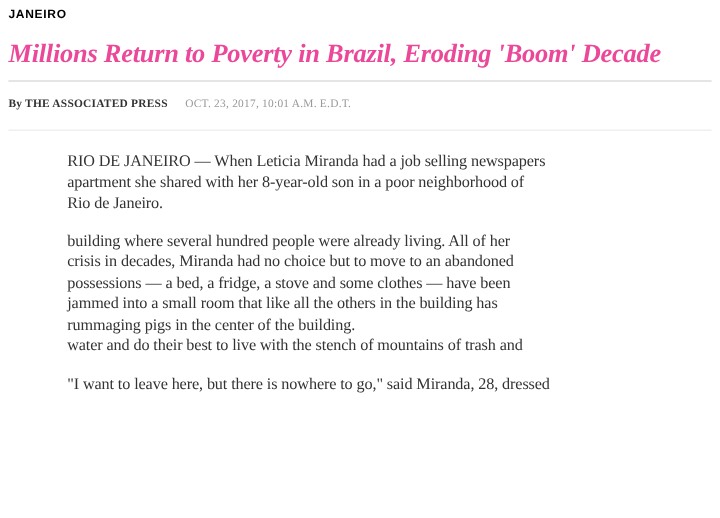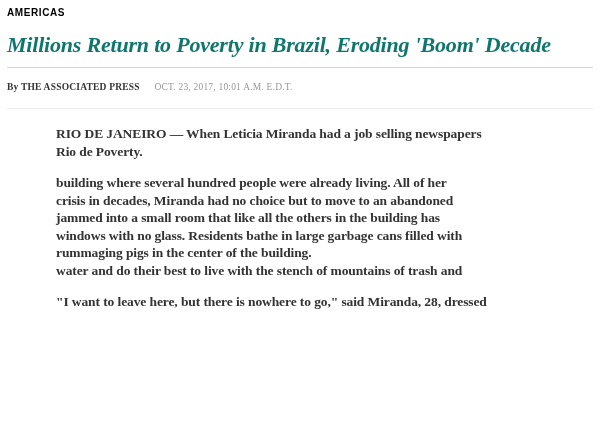--- a/index.html
+++ b/index.html
@@ -26,21 +26,21 @@
   }
   .headline {
     margin: 13px 0 0 0;
     font-family: "Liberation Serif", serif;
     font-weight: bold;
     font-style: italic;
     font-size: 22px;
     line-height: 28px;
     letter-spacing: -0.2px;
     white-space: nowrap;
-    color: #0f766e;
+    color: #ec4899;
   }
   .rule {
     border: 0;
     height: 1px;
     margin: 0;
     width: 100%;
   }
   .rule-dark {
     background: #d4d4d4;
     margin-top: 8px;
@@ -65,55 +65,55 @@
   }
   .article-body {
     margin: 16px 0 0 49px;
     font-size: 13.5px;
     line-height: 17.5px;
     letter-spacing: -0.1px;
     color: #333333;
   }
   .paragraph {
     margin: 0 0 14px 0;
-    font-weight: bold;
   }
   .line {
     display: block;
     white-space: nowrap;
   }
 </style>
 </head>
 <body>
 
 <div class="page">
 
-  <div class="kicker">AMERICAS</div>
+  <div class="kicker">JANEIRO</div>
 
   <h1 class="headline">Millions Return to Poverty in Brazil, Eroding 'Boom' Decade</h1>
 
   <hr class="rule rule-dark">
 
   <div class="byline-row">
     <span class="byline">By THE ASSOCIATED PRESS</span>
     <span class="dateline">OCT. 23, 2017, 10:01 A.M. E.D.T.</span>
   </div>
 
   <hr class="rule rule-light">
 
   <div class="article-body">
       <p class="paragraph">
         <span class="line">RIO DE JANEIRO — When Leticia Miranda had a job selling newspapers</span>
-        <span class="line">Rio de Poverty.</span>
+        <span class="line">apartment she shared with her 8-year-old son in a poor neighborhood of</span>
+        <span class="line">Rio de Janeiro.</span>
       </p>
       <p class="paragraph">
         <span class="line">building where several hundred people were already living. All of her</span>
         <span class="line">crisis in decades, Miranda had no choice but to move to an abandoned</span>
+        <span class="line">possessions — a bed, a fridge, a stove and some clothes — have been</span>
         <span class="line">jammed into a small room that like all the others in the building has</span>
-        <span class="line">windows with no glass. Residents bathe in large garbage cans filled with</span>
         <span class="line">rummaging pigs in the center of the building.</span>
         <span class="line">water and do their best to live with the stench of mountains of trash and</span>
       </p>
       <p class="paragraph">
         <span class="line">"I want to leave here, but there is nowhere to go," said Miranda, 28, dressed</span>
       </p>
     </div>
 
 </div>
 

